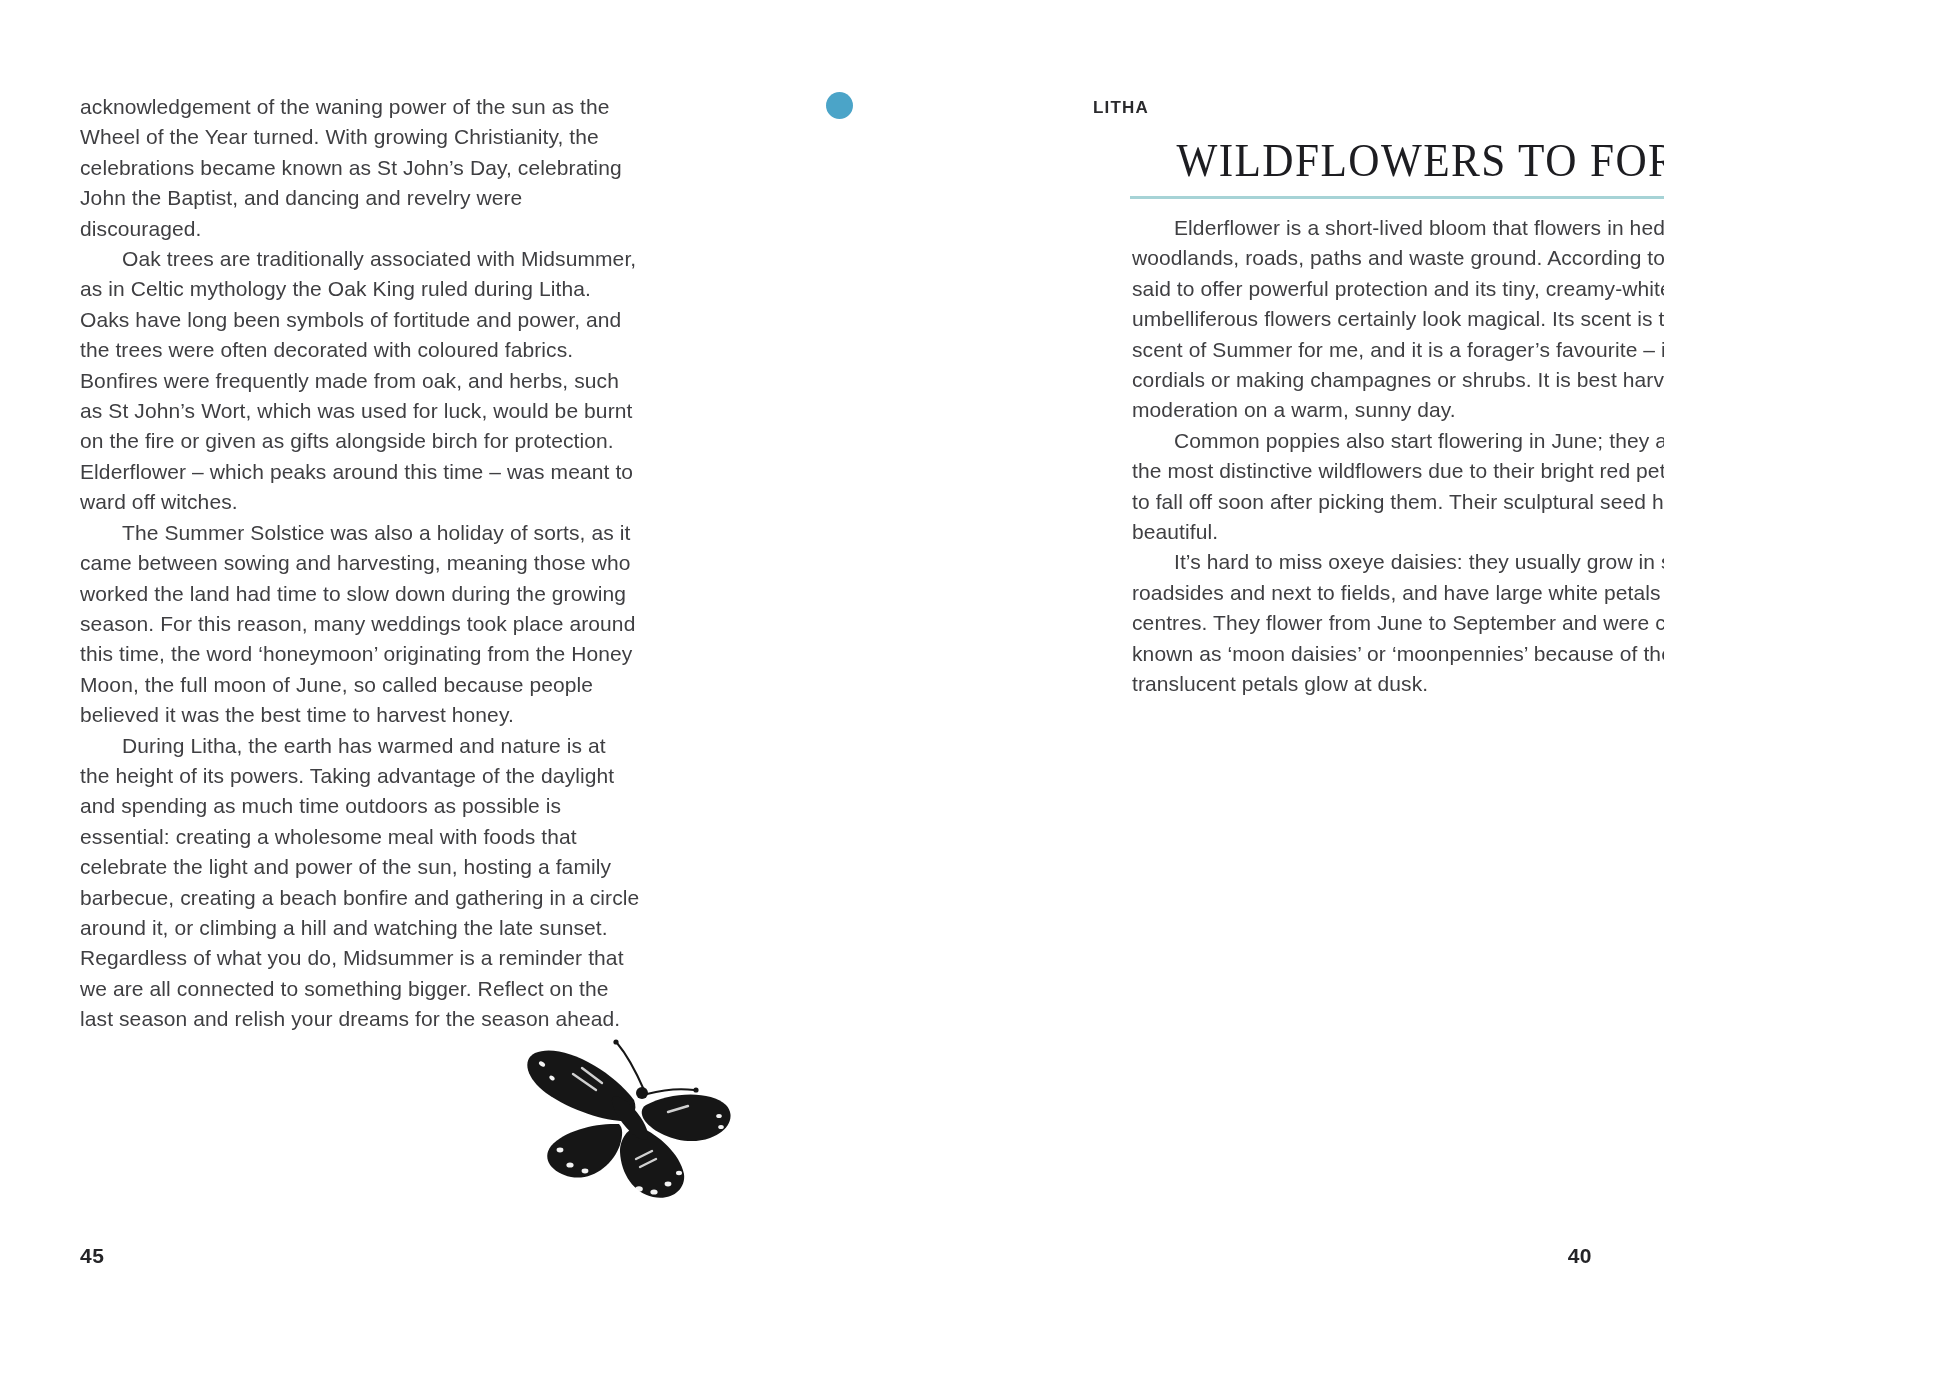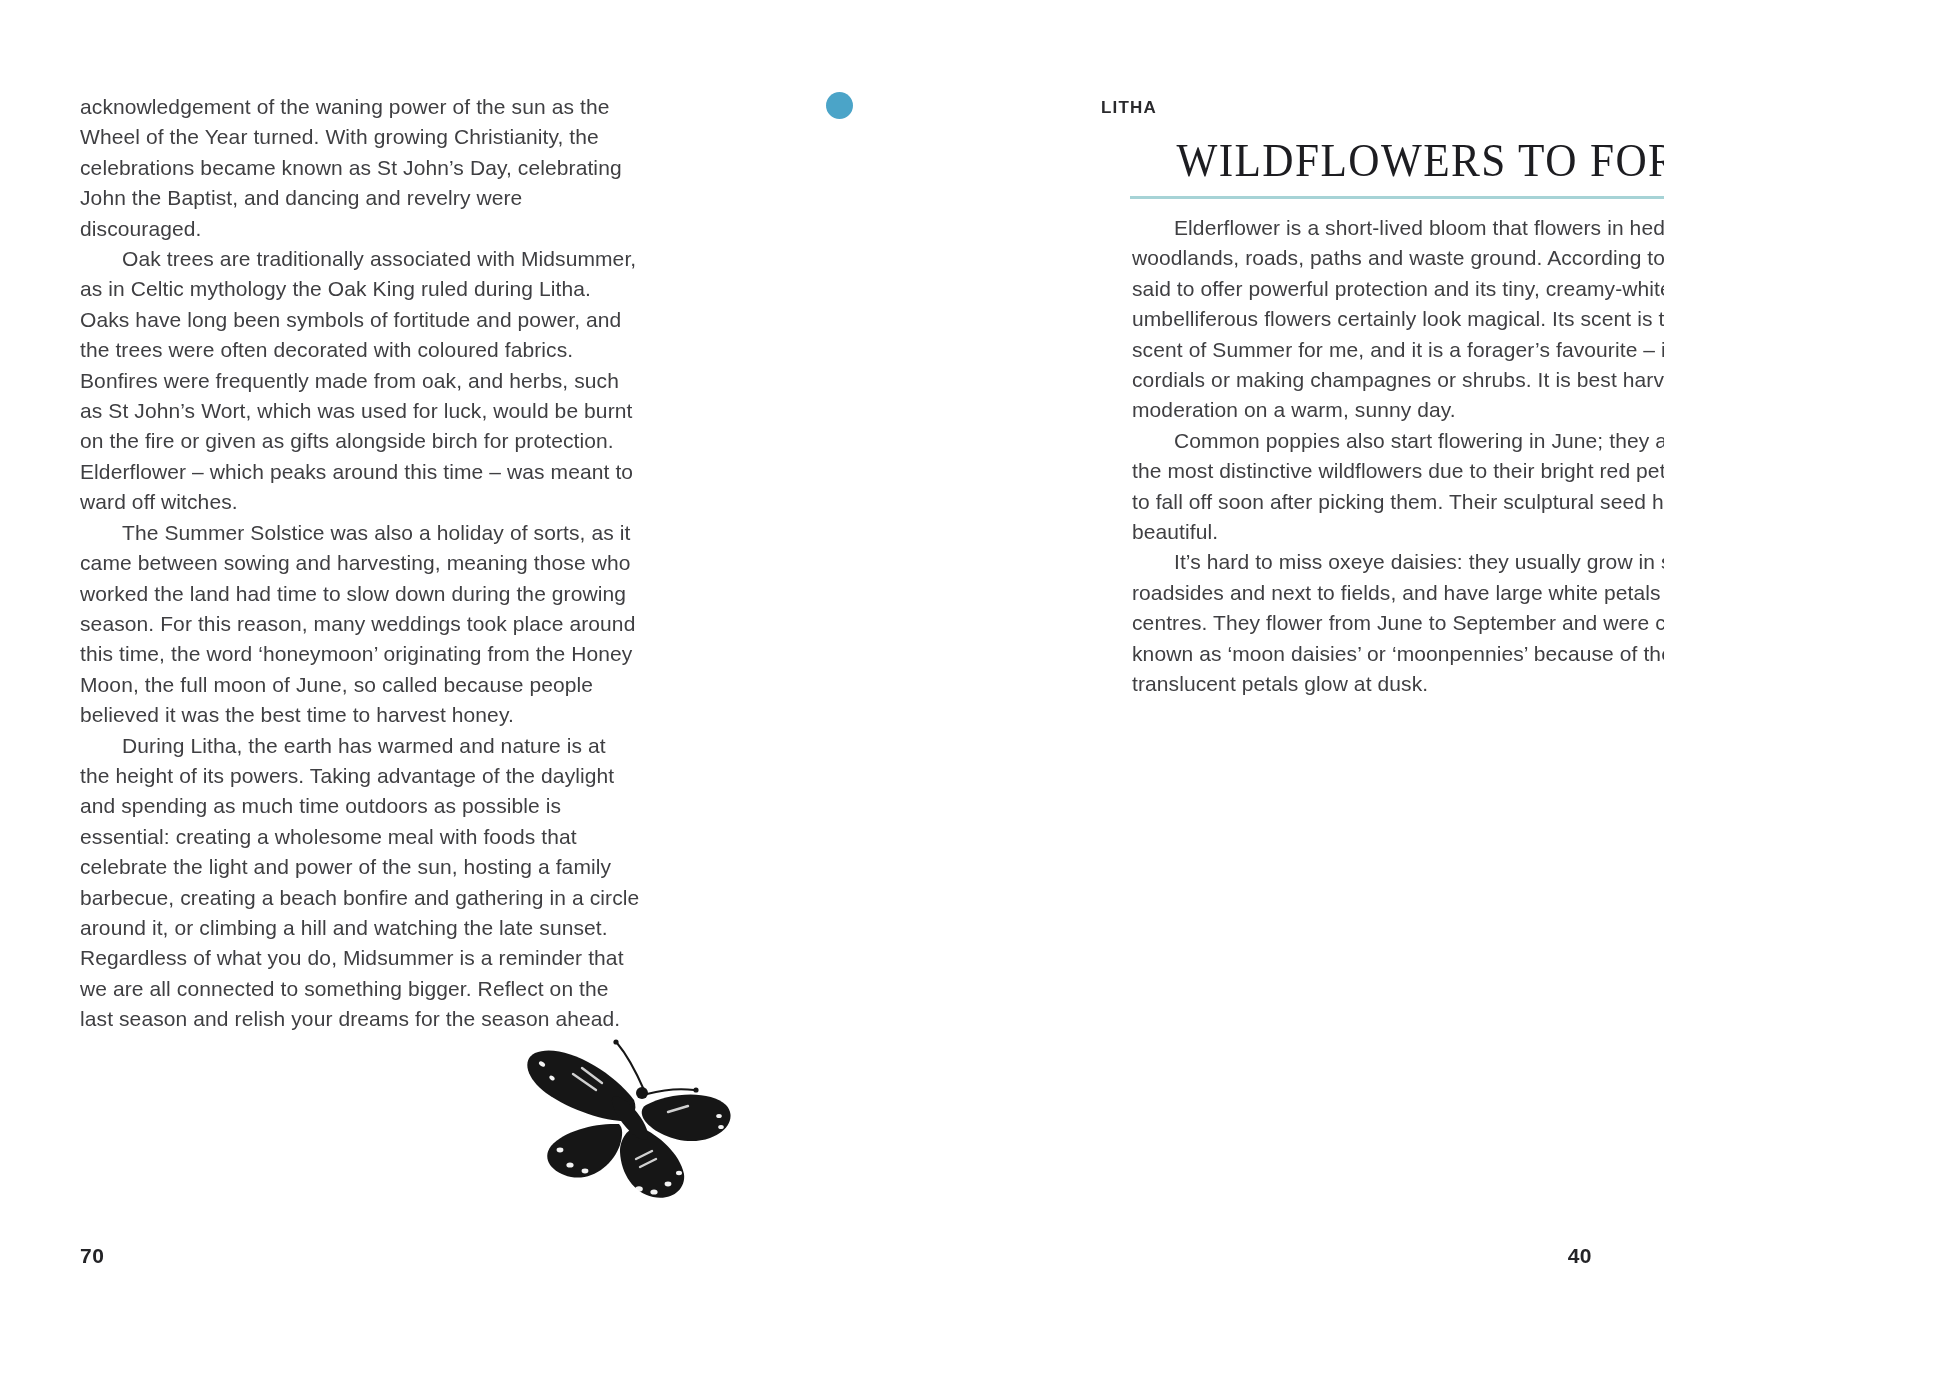--- a/index.html
+++ b/index.html
@@ -21,21 +21,20 @@
   }
   .col p.indent{text-indent:42px;}
   .col-left{position:absolute;left:80px;top:92px;width:560px;}
   .col-right{position:absolute;left:1132px;top:213px;width:692px;}
 
   
   .kicker{
     position:absolute;left:1093px;top:98px;
     font-size:17px;font-weight:bold;letter-spacing:1.2px;
     color:#2a2a2d;
-    margin-left:8px;
   }
   .pagenum{
     position:absolute;top:1244px;
     font-size:21px;font-weight:bold;color:#242427;letter-spacing:0.5px;
   }
   .pagenum.pn-left{left:80px;}
   .pagenum.pn-right{right:72px;}
 
   
   .dot{
@@ -121,21 +120,21 @@
 
       <g stroke="#ffffff" stroke-width="2.4" opacity="0.8" fill="none" stroke-linecap="round">
         <path d="M55,40 L78,56"></path>
         <path d="M64,34 L84,49"></path>
         <path d="M118,125 L134,117"></path>
         <path d="M122,133 L138,125"></path>
         <path d="M150,78 L170,72"></path>
       </g>
     </svg>
 
-    <div class="pagenum pn-left">70</div>
+    <div class="pagenum pn-left">45</div>
   </section>
 
   <span class="dot"></span>
 
   <section>
     <div class="kicker">LITHA</div>
     <h1 class="title">WILDFLOWERS TO FORAGE</h1>
     <div class="title-rule"></div>
 
     <div class="col col-right">

